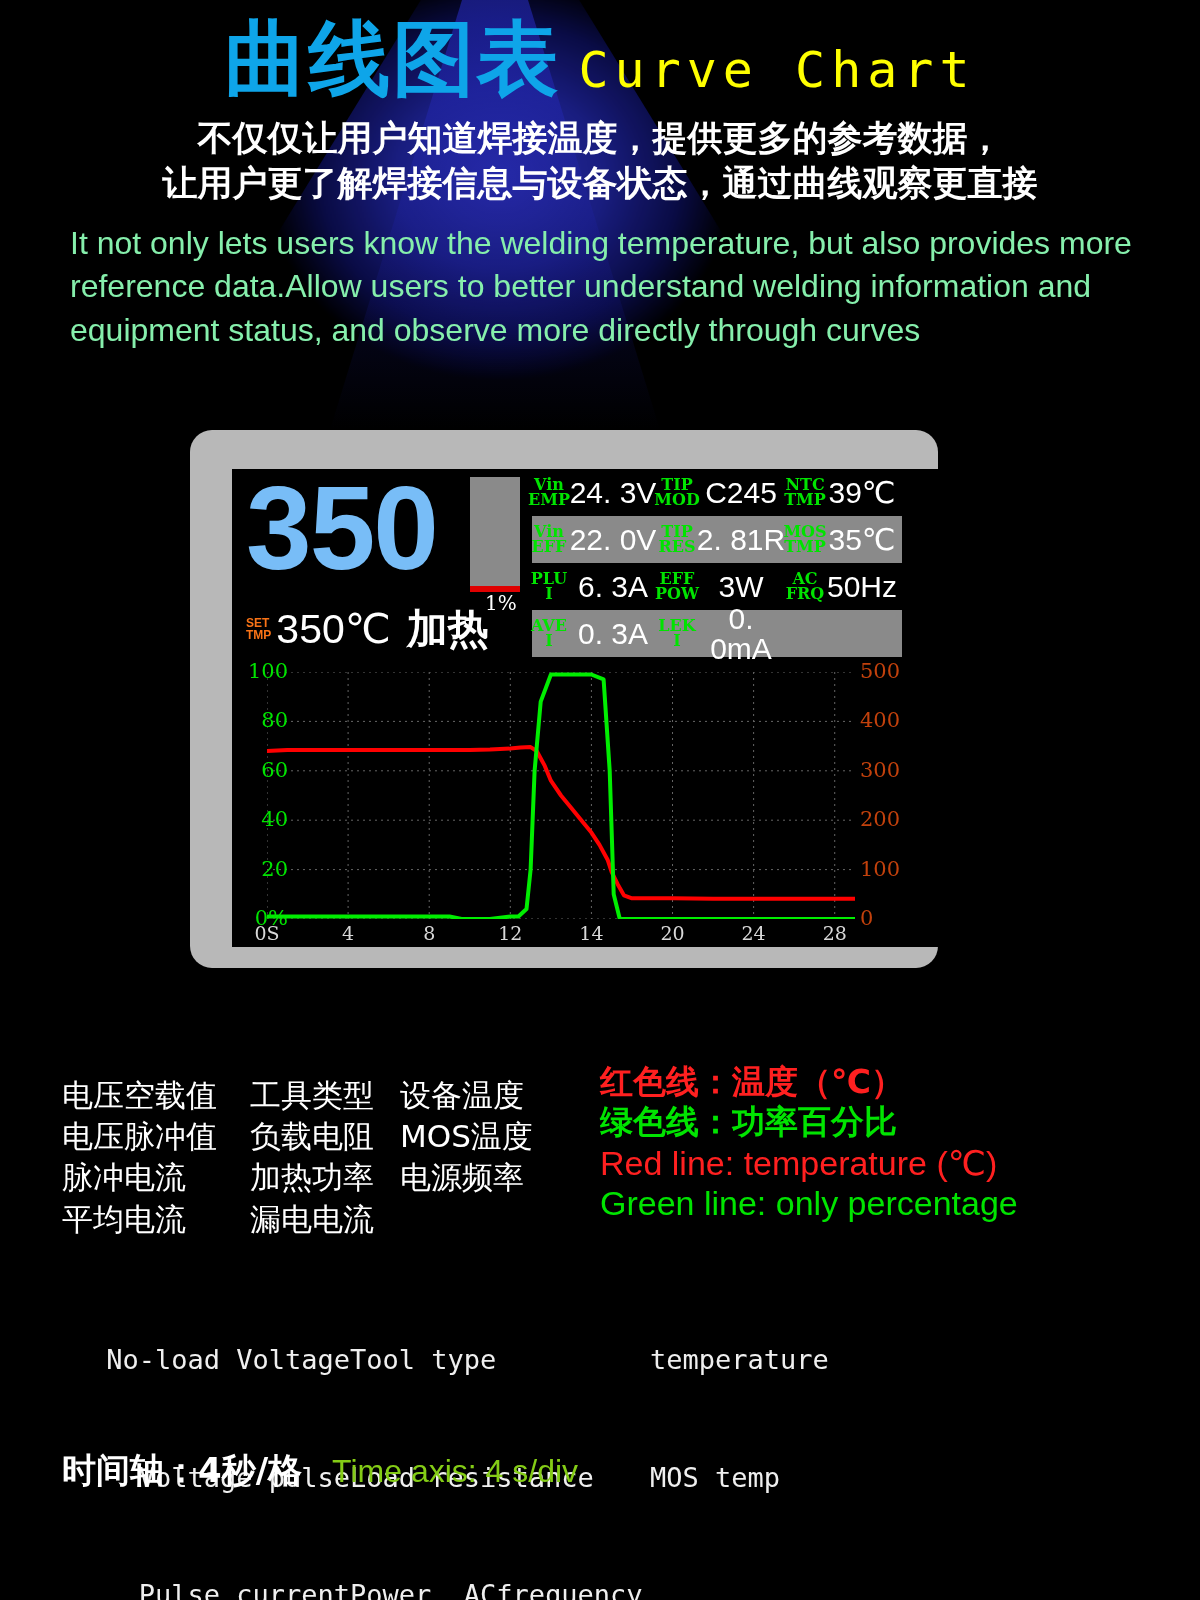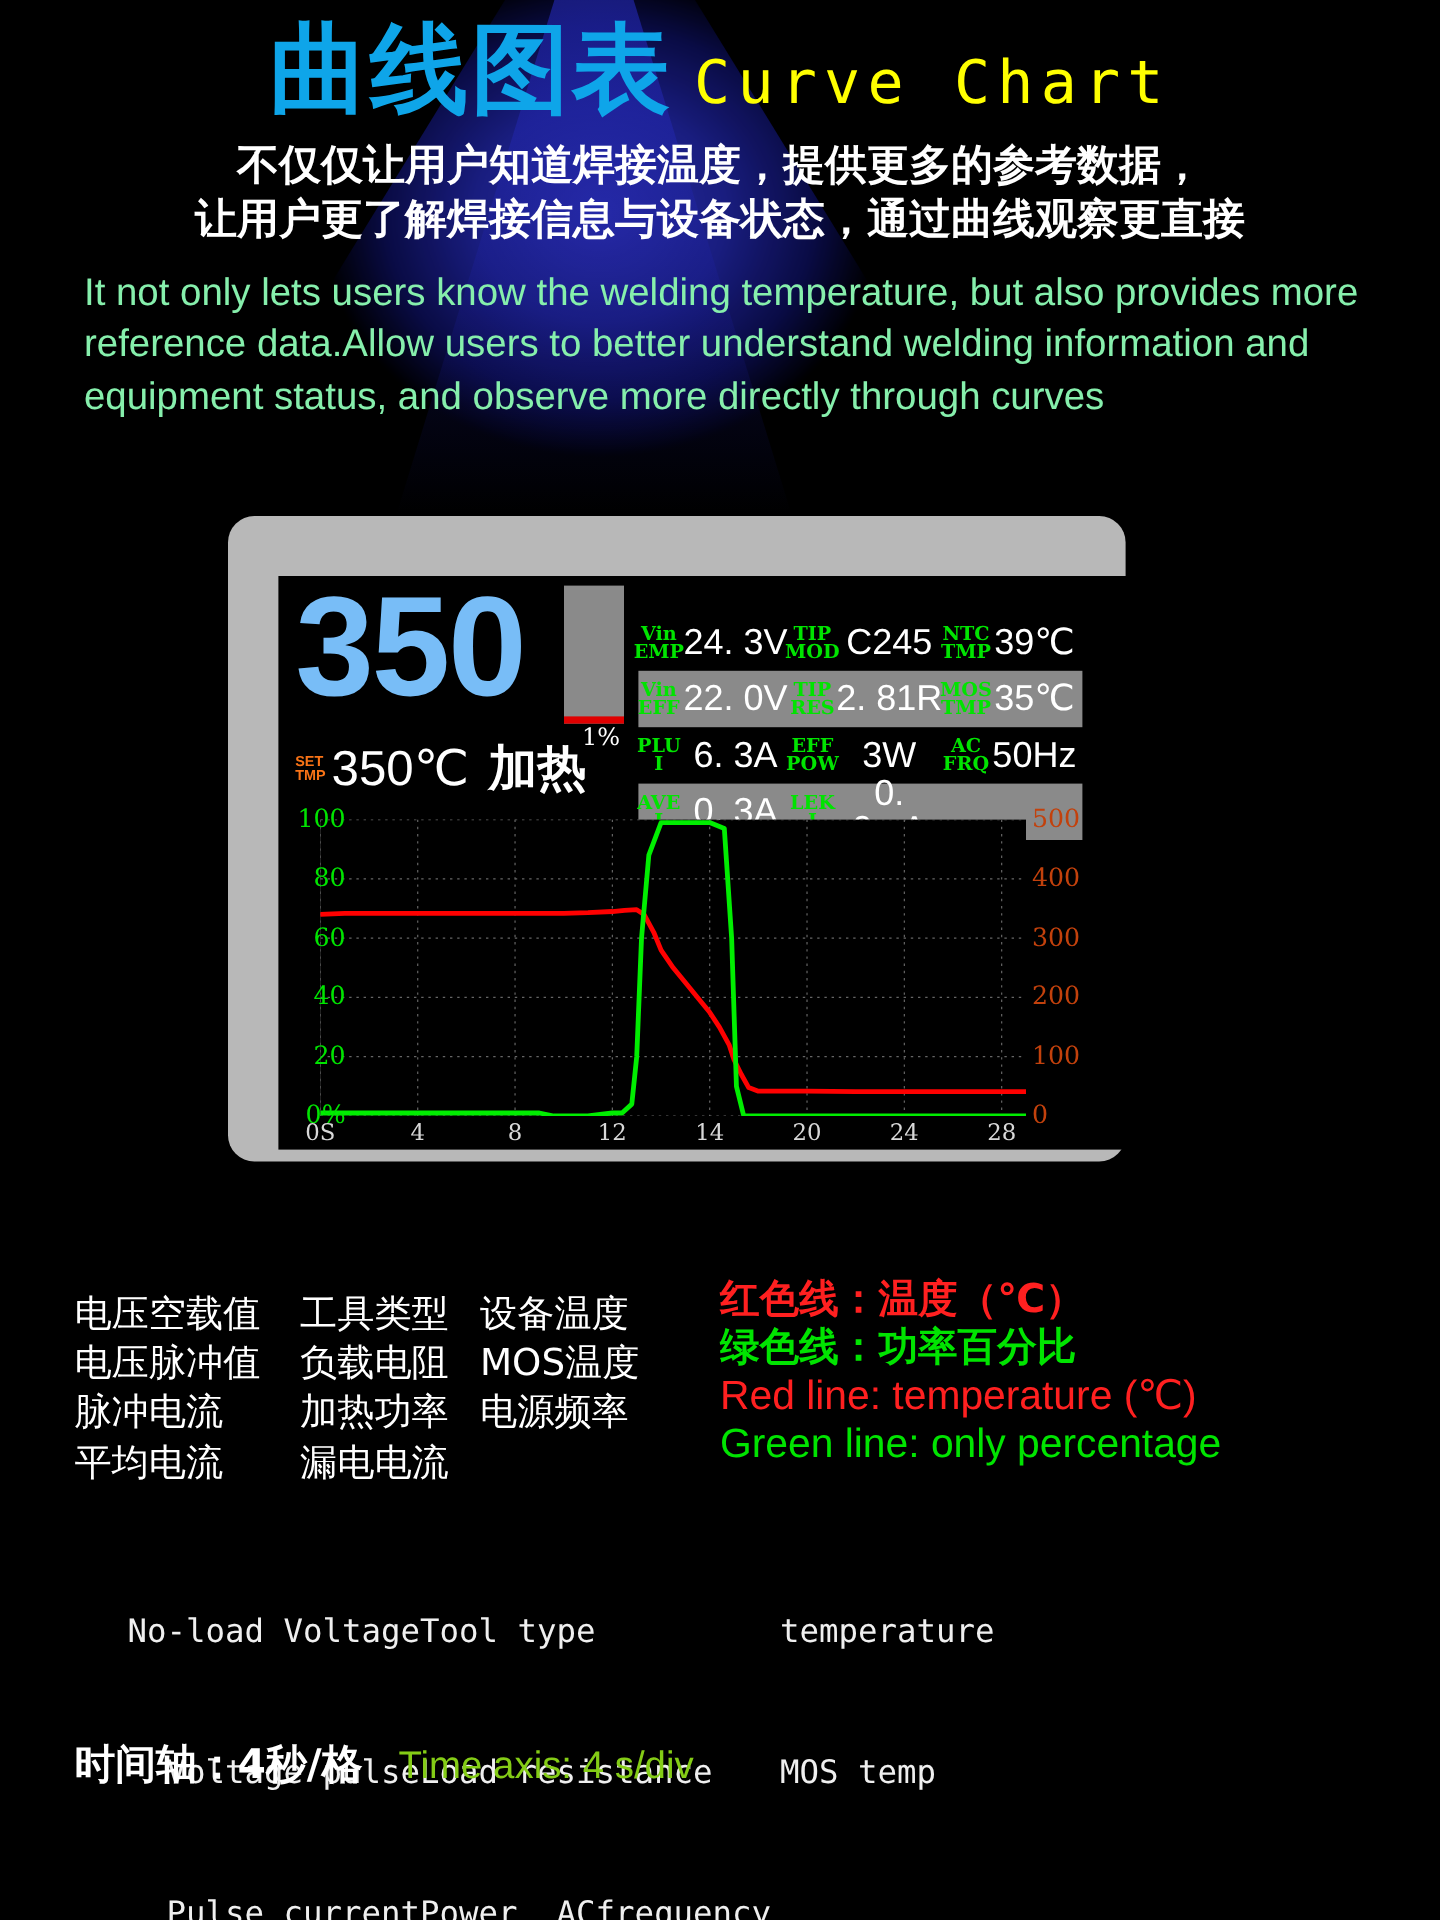--- a/index.html
+++ b/index.html
@@ -42,21 +42,21 @@
     color:#86efac;font-size:32px;line-height:1.36;margin:16px 0 0 70px;width:1075px;
     font-family:"Liberation Sans","DejaVu Sans",sans-serif;
   }
 
   
   .device{
     position:absolute;left:190px;top:430px;width:748px;height:538px;
     background:#b8b8b8;border-radius:22px;
   }
   .screen{
-    position:absolute;left:42px;top:50px;width:749px;height:478px;background:#000;overflow:hidden;
+    position:absolute;left:42px;top:39px;width:749px;height:478px;background:#000;overflow:hidden;
   }
 
   
   .bigtemp{
     position:absolute;left:14px;top:0px;color:#78bdf7;font-size:118px;font-weight:700;
     letter-spacing:-2px;line-height:1;font-family:"Liberation Sans","DejaVu Sans",sans-serif;
   }
   .bar-outer{
     position:absolute;left:238px;top:8px;width:50px;height:115px;background:#8a8a8a;
   }
@@ -75,21 +75,21 @@
   .settmp .val{
     color:#fff;font-size:41px;line-height:1;margin-left:5px;
     font-family:"Liberation Sans","DejaVu Sans",sans-serif;
   }
   .settmp .mode{
     color:#fff;font-size:41px;font-weight:700;margin-left:16px;line-height:1;
     font-family:"DejaVu Sans","Liberation Sans",sans-serif;
   }
 
   
-  .telemetry{position:absolute;left:300px;top:0px;width:370px;margin-top:32px;}
+  .telemetry{position:absolute;left:300px;top:0px;width:370px;}
   .trow{display:flex;height:47px;align-items:center;}
   .trow.alt{background:#8a8a8a;}
   .tcell{display:flex;align-items:center;}
   .tcell.c1{width:128px;}
   .tcell.c2{width:128px;}
   .tcell.c3{width:114px;}
   .tkey{
     color:#00e400;font-size:16px;font-weight:700;line-height:.92;
     font-family:"DejaVu Serif","Liberation Serif",serif;
     display:flex;flex-direction:column;align-items:center;width:34px;flex:0 0 34px;

